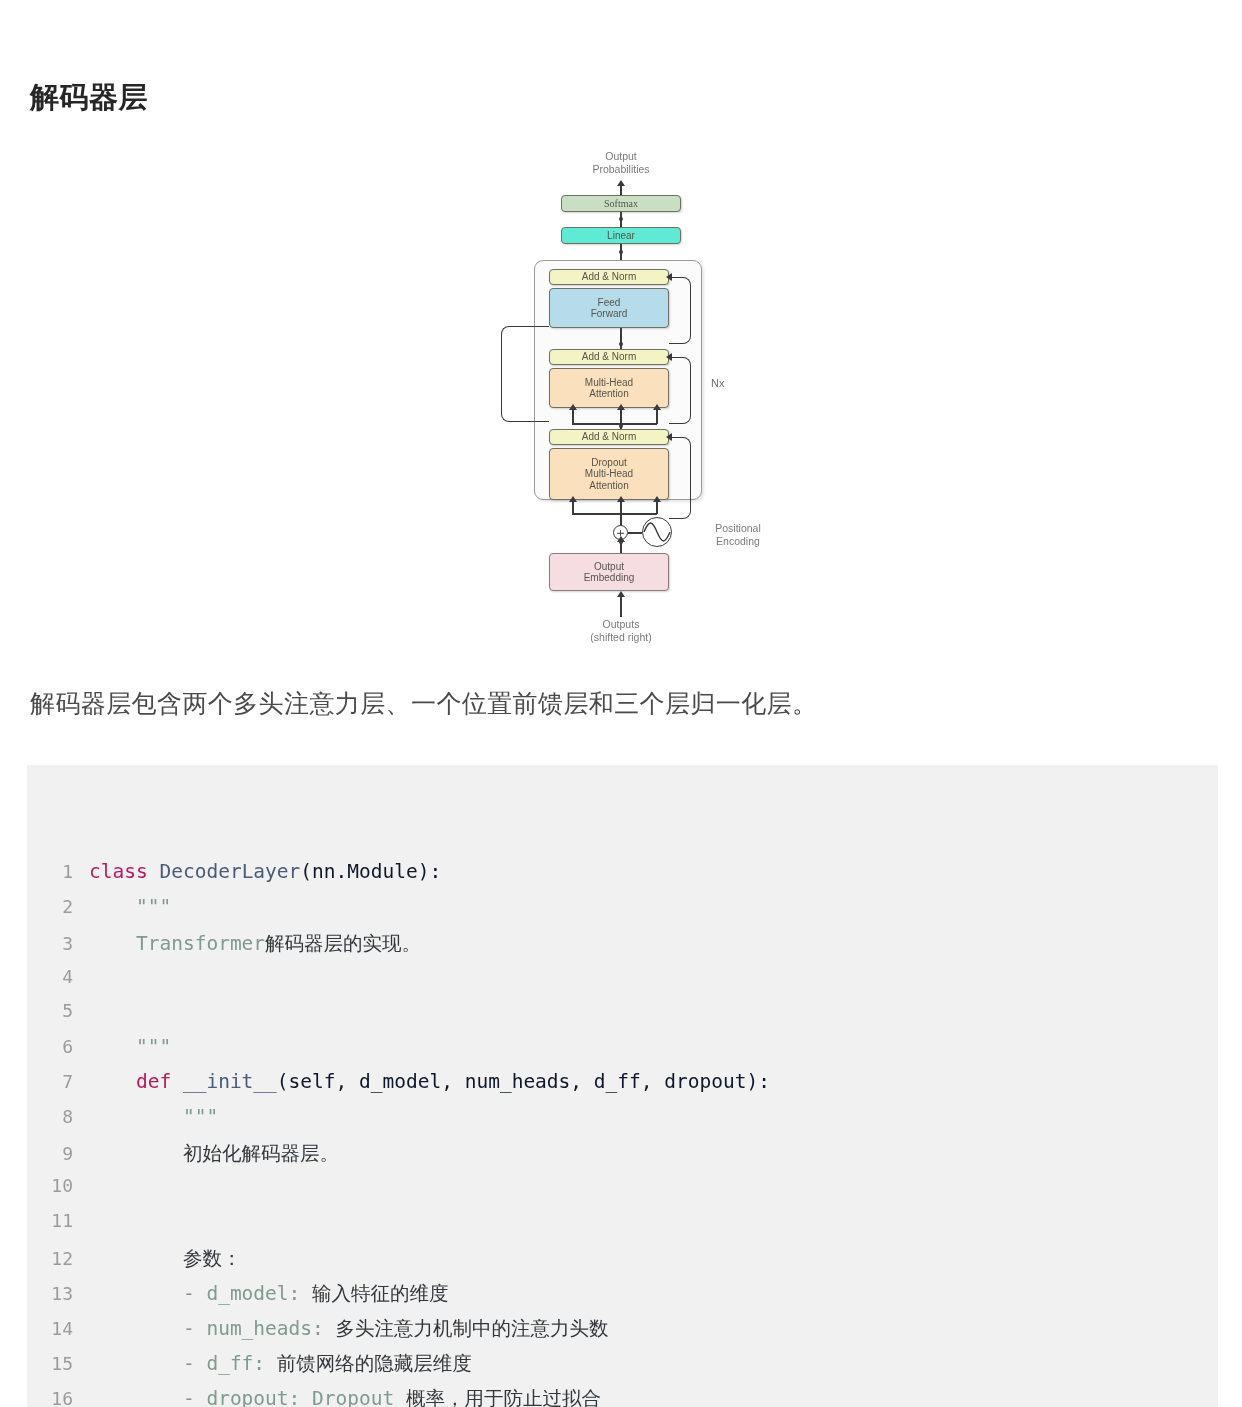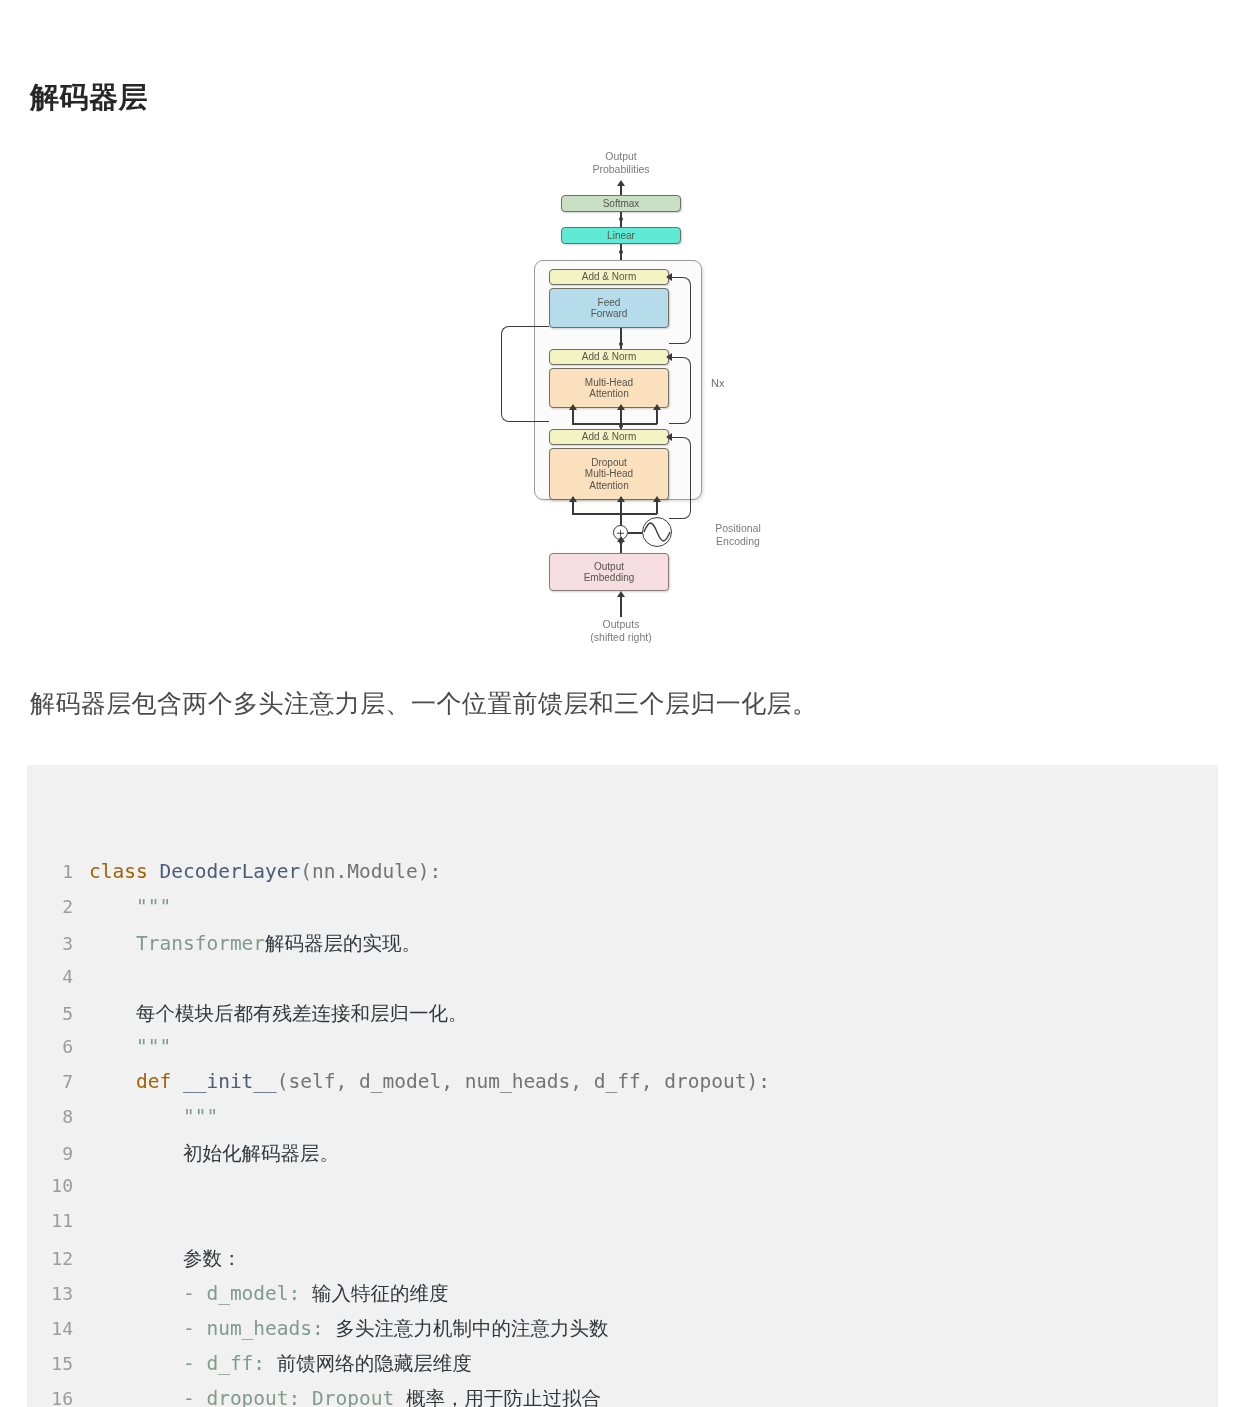--- a/index.html
+++ b/index.html
@@ -190,43 +190,43 @@
     color: #9b9b9b;
     font-size: 18px;
     padding-right: 16px;
     box-sizing: border-box;
     user-select: none;
   }
   .code-text {
     white-space: pre;
     color: #3c4043;
   }
-  .tok-kw { color: #a16207; }
+  .tok-kw { color: #be185d; }
   .tok-fn { color: #4a5b78; }
   .tok-str { color: #7f9a8e; }
-  .tok-par { color: #737373; }
+  .tok-par { color: #0f172a; }
   .tok-cn  { color: #33373b; }
 </style>
 </head>
 <body>
 
 <div class="page-heading">解码器层</div>
 
 <div class="figure-wrap">
   <div class="figure-inner">
 
     <div class="diag-label" style="left:40px; top:10px; width:150px;">
       <span>Output</span><br>
       <span>Probabilities</span>
     </div>
 
     <div class="vline" style="left:114px; top:44px; height:22px;"></div>
     <div class="arrow-up" style="left:110.5px; top:40px;"></div>
 
-    <div class="diag-box" style="left:55px; top:55px; width:120px; height:17px; background:#c9dfc4;">
+    <div class="diag-box" style="left:55px; top:55px; width:120px; height:17px; background:#c9dfc4;font-family:Liberation Serif, serif;">
       <span>Softmax</span>
     </div>
 
     <div class="vline" style="left:114px; top:72px; height:17px;"></div>
     <div class="dot" style="left:112.5px; top:77px;"></div>
 
     <div class="diag-box" style="left:55px; top:87px; width:120px; height:17px; background:#5eead4;">
       <span>Linear</span>
     </div>
 
@@ -350,21 +350,20 @@
       <div class="code-line">
         <span class="ln">3</span>
         <span class="code-text"><span class="tok-str">    Transformer</span><span class="tok-cn">解码器层的实现。</span></span>
       </div>
       <div class="code-line">
         <span class="ln">4</span>
         <span class="code-text"><span class="tok-str">    </span></span>
       </div>
       <div class="code-line">
         <span class="ln">5</span>
-        <span class="code-text"><span class="tok-str">    </span><span class="tok-cn">每个模块后都有残差连接和层归一化。</span></span>
       </div>
       <div class="code-line">
         <span class="ln">6</span>
         <span class="code-text"><span class="tok-str">    """</span></span>
       </div>
       <div class="code-line">
         <span class="ln">7</span>
         <span class="code-text"><span class="tok-kw">    def </span><span class="tok-fn">__init__</span><span class="tok-par">(self, d_model, num_heads, d_ff, dropout):</span></span>
       </div>
       <div class="code-line">

